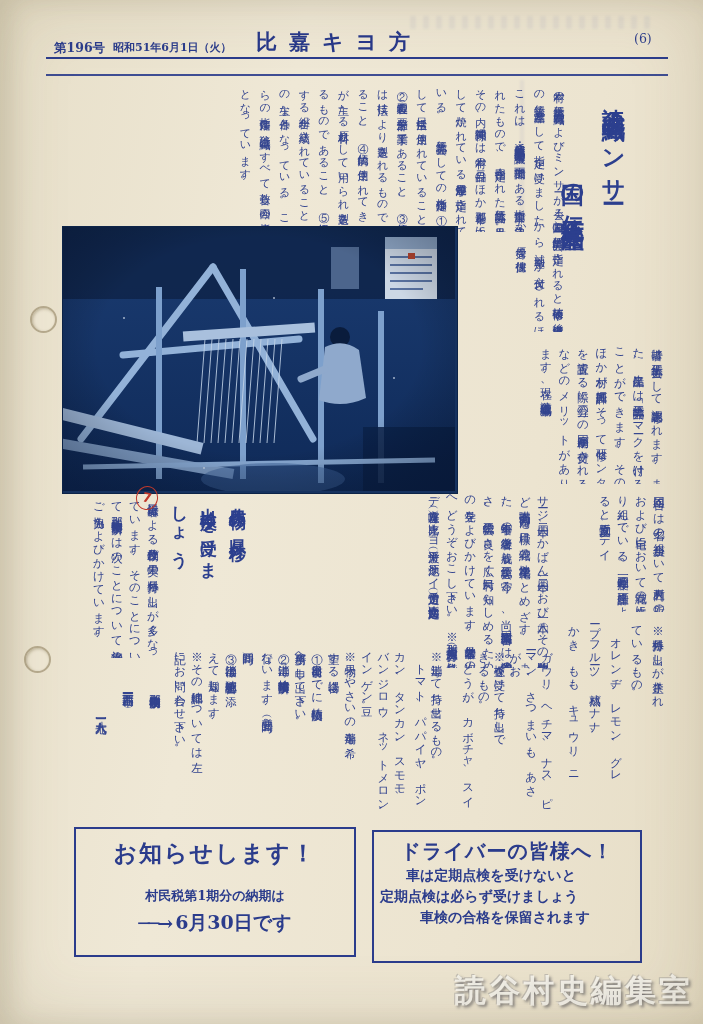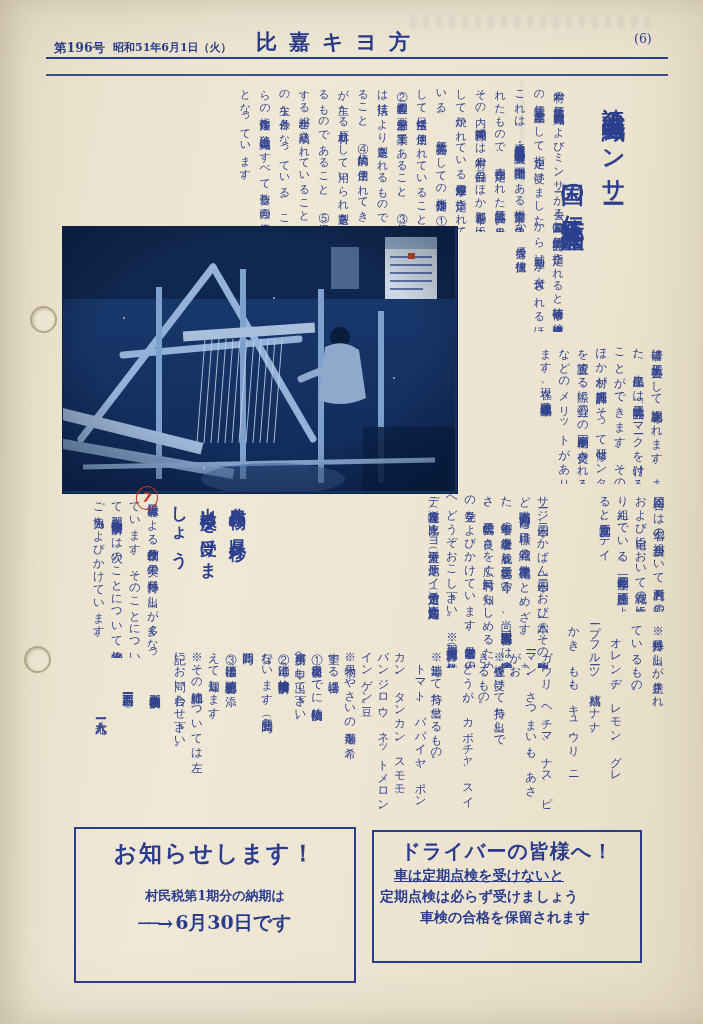--- a/index.html
+++ b/index.html
@@ -47,29 +47,29 @@
   .a2-hl{left:164px;top:494px;width:88px;height:136px;font-size:17px;line-height:29px;letter-spacing:3px;font-weight:bold;color:#2c3f8e;}
   .a2-lead{left:50px;top:494px;width:112px;height:164px;line-height:18px;}
   .a2-contact{left:68px;top:686px;width:100px;height:136px;line-height:27px;letter-spacing:.2px;}
   .a2-contact span{display:block;}
   .pad2{padding-top:26px;}
   .listA{left:556px;top:618px;width:112px;height:202px;line-height:21px;}
   .listB{left:412px;top:644px;width:142px;height:176px;line-height:15.8px;}
   .listC{left:258px;top:644px;width:150px;height:176px;line-height:16.6px;}
   .listD{left:172px;top:644px;width:84px;height:176px;line-height:17px;}
   
-  .nbox{left:74px;top:827px;width:282px;height:156px;border:2.5px solid #2b3c8c;box-sizing:border-box;text-align:center;z-index:3;}
+  .nbox{left:74px;top:827px;width:282px;height:130px;border:2.5px solid #2b3c8c;box-sizing:border-box;text-align:center;z-index:3;}
   .nbox .t{margin-top:9px;font-size:23px;font-weight:bold;letter-spacing:2px;color:#2b3c8c;}
   .nbox .l1{margin-top:18px;font-size:13px;font-weight:bold;color:#2b3c8c;}
   .nbox .l2{margin-top:5px;font-size:19px;font-weight:bold;color:#2b3c8c;display:flex;justify-content:center;align-items:center;gap:4px;}
   .nbox .arrow{letter-spacing:-2px;font-weight:bold;}
   .dbox{left:372px;top:830px;width:270px;height:133px;border:2.5px solid #2b3c8c;box-sizing:border-box;z-index:3;}
   .dbox .t{margin-top:6px;text-align:center;font-size:20px;font-weight:bold;letter-spacing:1px;color:#2b3c8c;}
   .dbox .ln{font-size:14px;font-weight:bold;color:#2b3c8c;line-height:1.5;}
-  .dbox .i1{padding-left:20px;text-decoration:underline;}
+  .dbox .i1{padding-left:32px;}
   .dbox .i2{padding-left:46px;}
   .dbox .i3{padding-left:6px;}
   
   .wm{right:10px;top:970px;font-family:"DejaVu Sans","Liberation Sans",sans-serif;
       font-size:31px;font-weight:bold;letter-spacing:3px;color:rgba(248,246,238,.9);
       text-shadow:2px 2px 3px rgba(55,55,65,.55),-1px -1px 0 rgba(120,120,130,.35);z-index:40;}
   
   .hole{width:23px;height:23px;border-radius:50%;background:#efe8d5;border:2px solid #b6aa8e;box-shadow:inset 1px 1px 3px rgba(120,105,70,.4);z-index:20;}
   .hole1{left:30px;top:306px;}
   .hole2{left:24px;top:646px;}
@@ -226,14 +226,15 @@
   <div class="abs dbox">
     <div class="t">ドライバーの皆様へ！</div>
     <div class="ln i1">車は定期点検を受けないと</div>
     <div class="ln i3">定期点検は必らず受けましょう</div>
     <div class="ln i2">車検の合格を保留されます</div>
   </div>
 
   <div class="abs hole hole1"></div>
   <div class="abs hole hole2"></div>
   <div class="abs red7">7</div>
+  <div class="abs wm">読谷村史編集室</div>
 
 </div>
 
 </body></html>

